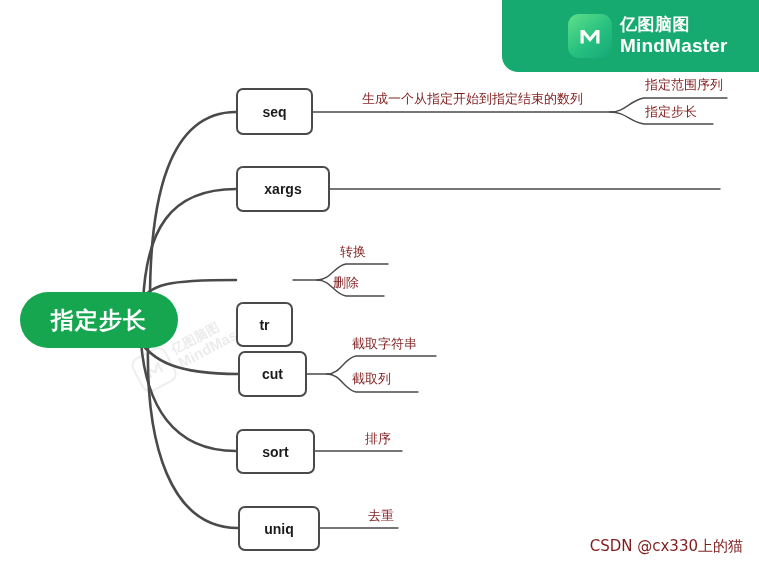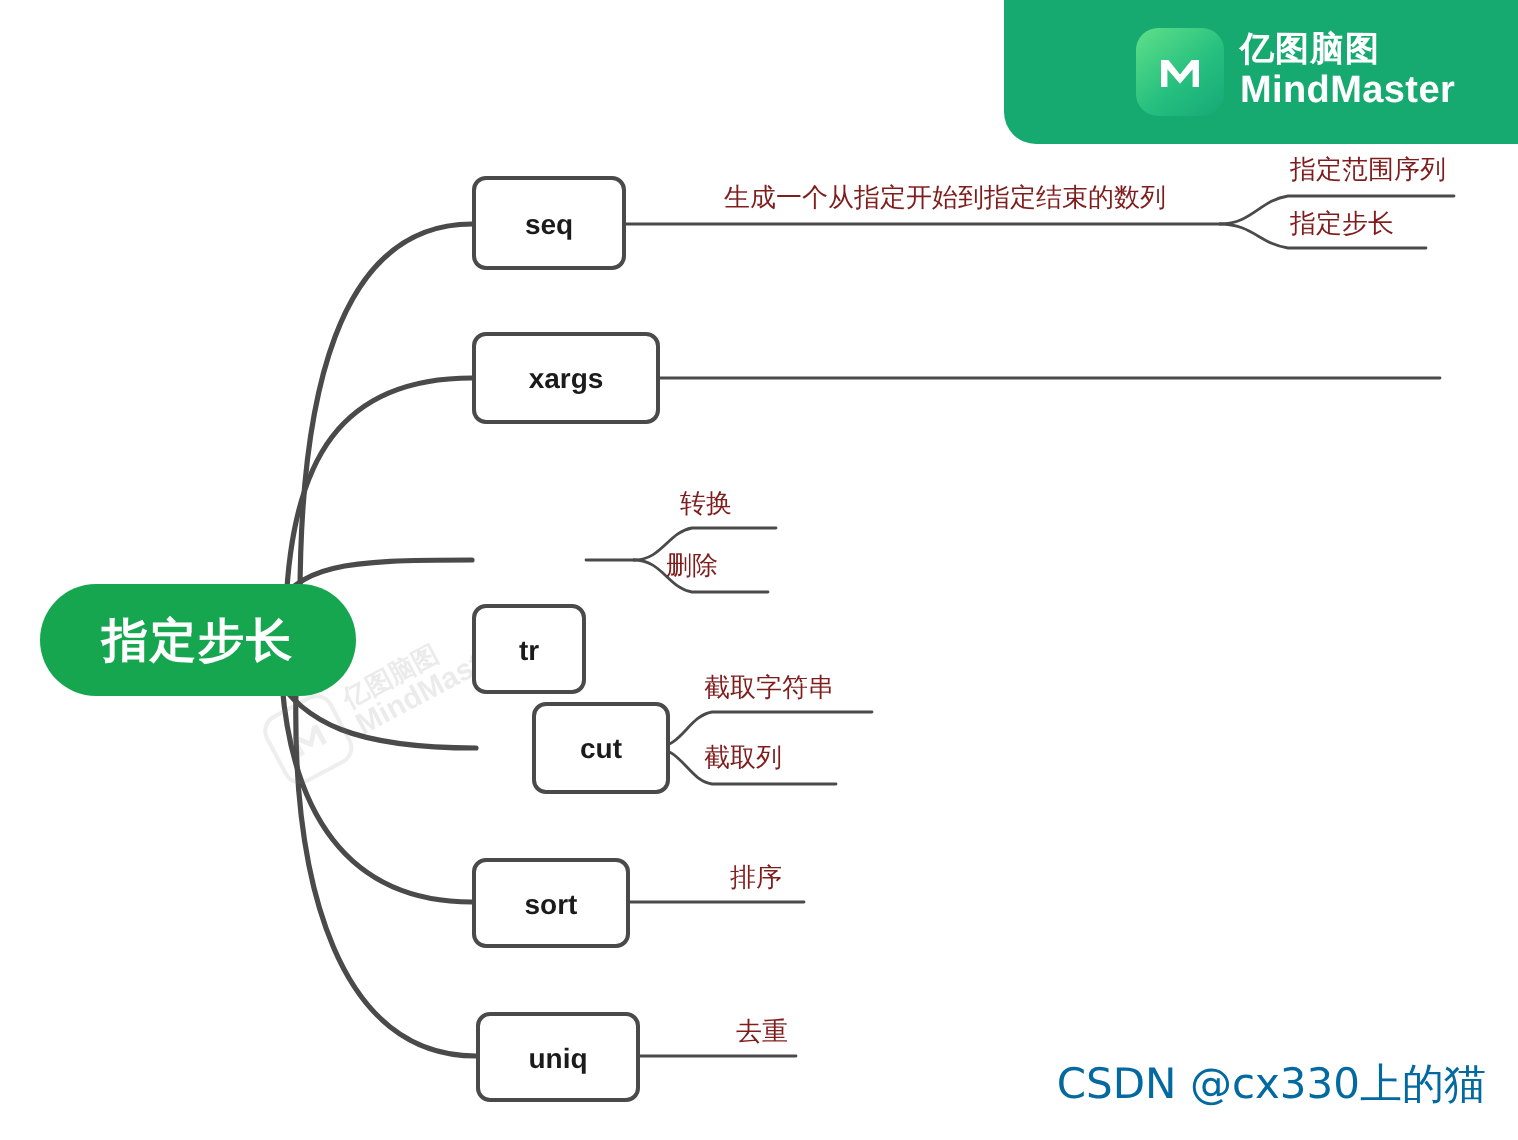--- a/index.html
+++ b/index.html
@@ -139,22 +139,22 @@
     color: #666;
     line-height: 1.1;
   }
   #center-watermark .wm-cn { font-size: 13px; font-weight: bold; display:block; }
   #center-watermark .wm-en { font-size: 15px; font-weight: bold; display:block; }
 
   #csdn-watermark {
     position: absolute;
     right: 16px;
     bottom: 14px;
-    color: #0369a1;
-    font-size: 21px;
+    color: #7f1d1d;
+    font-size: 15px;
     font-family: "DejaVu Sans", "Liberation Sans", sans-serif;
     white-space: nowrap;
   }
 </style>
 </head>
 <body>
 
 <div id="canvas">
 
   <svg id="wires" viewBox="0 0 759 570" xmlns="http://www.w3.org/2000/svg">
@@ -230,21 +230,21 @@
   </div>
 
   <div class="topic-box" style="left:236px; top:166px; width:94px; height:46px;">
     <span>xargs</span>
   </div>
 
   <div class="topic-box" style="left:236px; top:258px; width:57px; height:45px;margin-top:44px;">
     <span>tr</span>
   </div>
 
-  <div class="topic-box" style="left:238px; top:351px; width:69px; height:46px;margin-left:28px;">
+  <div class="topic-box" style="left:238px; top:351px; width:69px; height:46px;">
     <span>cut</span>
   </div>
 
   <div class="topic-box" style="left:236px; top:429px; width:79px; height:45px;">
     <span>sort</span>
   </div>
 
   <div class="topic-box" style="left:238px; top:506px; width:82px; height:45px;">
     <span>uniq</span>
   </div>

